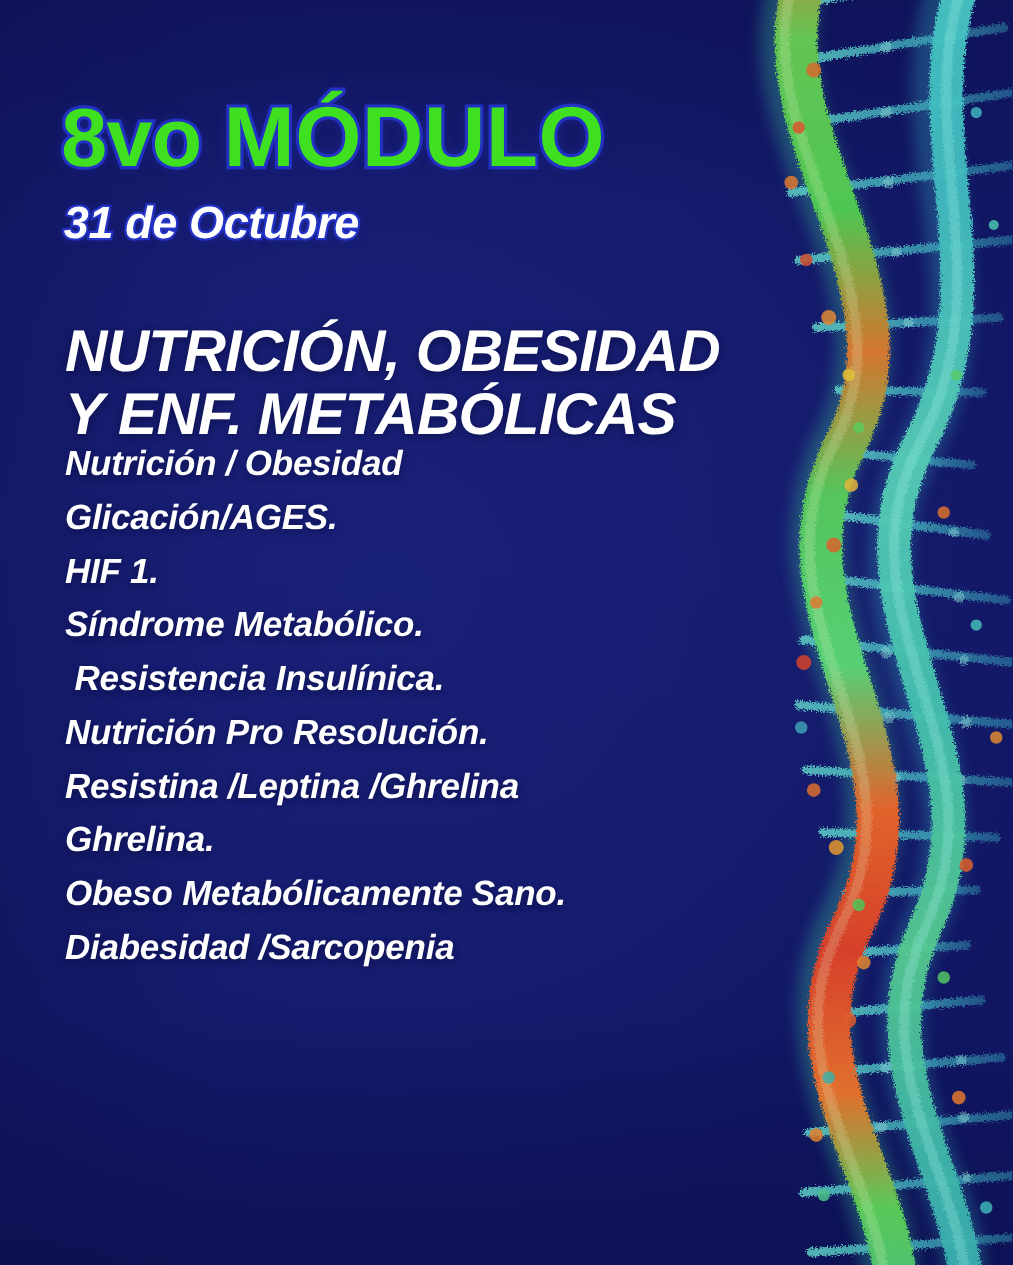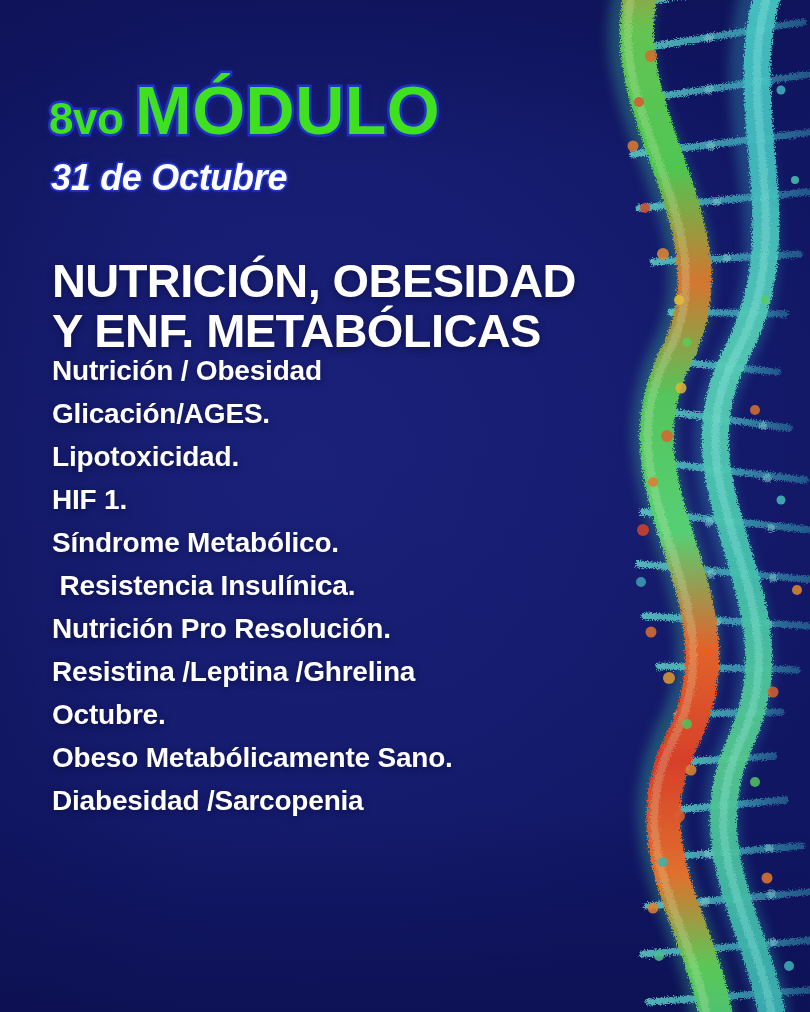--- a/index.html
+++ b/index.html
@@ -81,21 +81,21 @@
     letter-spacing: -0.5px;
     color: #3ee01f;
     white-space: nowrap;
     -webkit-text-stroke: 5px #2433c4;
     paint-order: stroke fill;
     text-shadow:
       0 0 3px rgba(36,51,196,0.95),
       0 0 9px rgba(36,51,196,0.55);
   }
   .module-title .ordinal {
-    font-size: 44px;
+    font-size: 66px;
   }
   .module-title .word {
     font-size: 68px;
     letter-spacing: 0.5px;
   }
 
   
   .date-line {
     position: absolute;
     left: 51px;
@@ -120,40 +120,42 @@
     left: 52px;
     top: 225px;
     font-size: 47px;
     line-height: 50px;
     font-weight: 700;
     color: #ffffff;
     letter-spacing: -0.6px;
     text-transform: uppercase;
     white-space: nowrap;
     text-shadow: 0 2px 7px rgba(6,9,48,0.55);
+    font-style: italic;
   }
   .main-heading .hl { display: block; }
 
   
   .topic-list {
     position: absolute;
     left: 52px;
     top: 349px;
     margin: 0;
     padding: 0;
     list-style: none;
   }
   .topic-list li {
     font-size: 28px;
     line-height: 43px;
     font-weight: 700;
     color: #ffffff;
     letter-spacing: -0.2px;
     white-space: pre;
     text-shadow: 0 2px 6px rgba(6,9,48,0.5);
+    font-style: italic;
   }
 </style>
 </head>
 <body>
 
 <div id="poster">
 
   <div class="bg-photo">
     <svg viewBox="0 0 810 1012" preserveAspectRatio="xMidYMid slice" aria-hidden="true">
       <defs>
@@ -379,25 +381,24 @@
     <div class="date-line">31 de Octubre</div>
 
     <h1 class="main-heading">
       <span class="hl">NUTRICIÓN, OBESIDAD</span>
       <span class="hl">Y ENF. METABÓLICAS</span>
     </h1>
 
     <ul class="topic-list">
       <li>Nutrición / Obesidad</li>
       <li>Glicación/AGES.</li>
-      <li>Lipotoxicidad.</li>
       <li>HIF 1.</li>
       <li>Síndrome Metabólico.</li>
       <li> Resistencia Insulínica.</li>
       <li>Nutrición Pro Resolución.</li>
       <li>Resistina /Leptina /Ghrelina</li>
-      <li>Octubre.</li>
+      <li>Ghrelina.</li>
       <li>Obeso Metabólicamente Sano.</li>
       <li>Diabesidad /Sarcopenia</li>
     </ul>
 
   </div>
 </div>
 
 </body></html>

